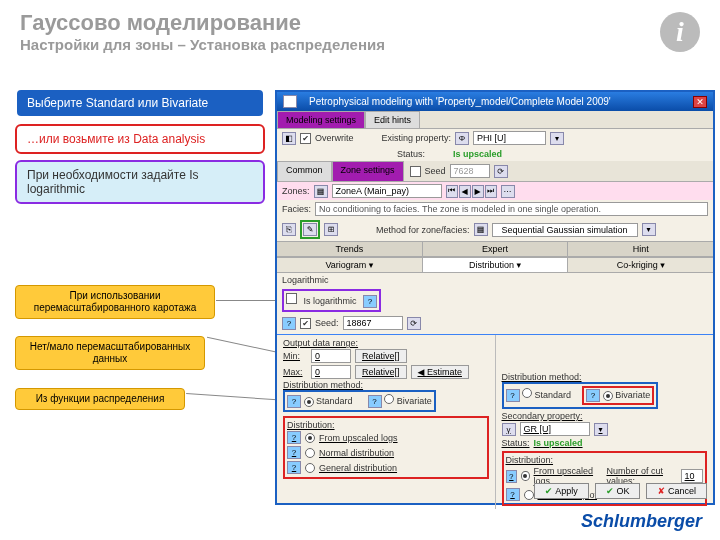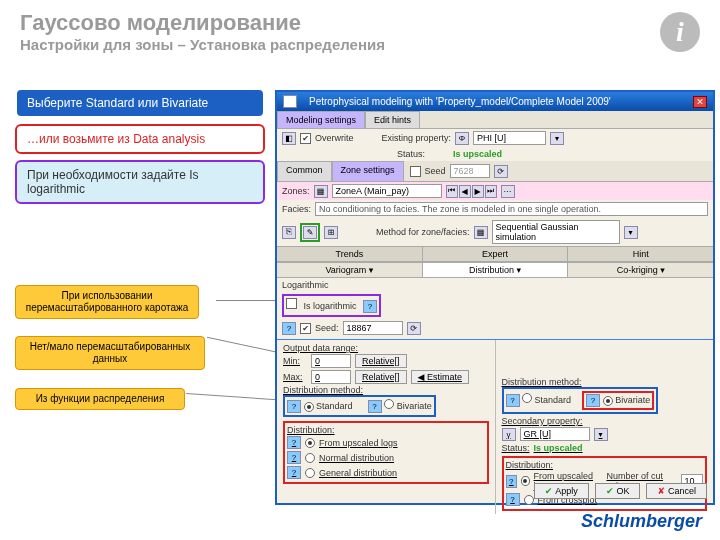--- a/index.html
+++ b/index.html
@@ -12,21 +12,21 @@
 .callout { border-radius: 6px; padding: 6px 10px; font-size: 12px; margin-bottom: 6px; }
 .c-blue { background: #1b60c2; color: #fff; border: 2px solid #fff; }
 .c-red { background: #fff; color: #d22; border: 2px solid #d22; }
 .c-purple { background: #d6eef8; color: #333; border: 2px solid #8a2be2; }
 .annot { position: absolute; background: #ffca3a; border: 1px solid #d49800; border-radius: 4px; padding: 4px 8px; font-size: 10px; text-align: center; line-height: 1.2; }
 .window { position: absolute; left: 275px; top: 90px; width: 440px; height: 415px; border: 2px solid #1b60c2; background: #f4f0e6; font-size: 9px; }
 .titlebar { background: linear-gradient(#2a7de1, #0a4ca8); color: #fff; padding: 3px 6px; display: flex; align-items: center; font-size: 10px; }
 .titlebar .sp { flex: 1; }
 .tb-btn { width: 14px; height: 12px; background: #d44; color: #fff; display: flex; align-items: center; justify-content: center; font-size: 9px; border: 1px solid #800; }
 .tabs { display: flex; background: #e8e4d8; border-bottom: 1px solid #aaa; }
-.tab { padding: 3px 8px; border: 1px solid #aaa; border-bottom: none; background: #c4b5fd; font-size: 9px; }
+.tab { padding: 3px 8px; border: 1px solid #aaa; border-bottom: none; background: #a21caf; font-size: 9px; }
 .tab.inactive { background: #ddd; }
 .row { display: flex; align-items: center; padding: 2px 5px; gap: 4px; }
 .ico { width: 14px; height: 13px; background: #dde; border: 1px solid #88a; display: inline-flex; align-items: center; justify-content: center; font-size: 8px; }
 .chk { width: 11px; height: 11px; border: 1px solid #666; background: #fff; display: inline-flex; align-items: center; justify-content: center; font-size: 8px; color: #333; }
 .field { background: #fff; border: 1px solid #999; padding: 1px 3px; font-size: 9px; }
 .btn { background: #eee; border: 1px solid #999; padding: 1px 6px; font-size: 9px; }
 .sect { border-top: 1px solid #3b82f6; margin-top: 2px; text-decoration: underline; }
 .subtabs { display: flex; background: #e8e4d8; border-top: 1px solid #aaa; border-bottom: 1px solid #aaa; }
 .subtab { flex: 1; padding: 2px 4px; text-align: center; border-right: 1px solid #aaa; font-size: 9px; }
 .subtab:last-child { border-right: none; }
@@ -56,21 +56,21 @@
   <div class="subtitle">Настройки для зоны – Установка распределения</div>
 </div>
 <div class="info-icon">i</div>
 
 <div class="callouts">
   <div class="callout c-blue">Выберите Standard или Bivariate</div>
   <div class="callout c-red">…или возьмите из Data analysis</div>
   <div class="callout c-purple">При необходимости задайте Is logarithmic</div>
 </div>
 
-<div class="annot" style="left:15px; top:285px; width:184px;">При использовании перемасштабированного каротажа</div>
+<div class="annot" style="left:15px; top:285px; width:200px;">При использовании перемасштабированного каротажа</div>
 <div class="annot" style="left:15px; top:336px; width:190px;">Нет/мало перемасштабированных данных</div>
 <div class="annot" style="left:15px; top:388px; width:170px;">Из функции распределения</div>
 <div class="annot" style="left:560px; top:274px; width:120px;">При использовании вторичного свойства</div>
 <div class="annot" style="left:565px; top:398px; width:130px;">Перемасштабированный каротаж</div>
 <div class="annot" style="left:600px; top:440px; width:100px;">Из кросс-плота</div>
 
 <div class="ptr-line" style="left:216px; top:300px; width:100px; height:1px;"></div>
 <div class="ptr-line" style="left:206px; top:347px; width:98px; height:1px; transform:rotate(12deg);"></div>
 <div class="ptr-line" style="left:186px; top:397px; width:118px; height:1px; transform:rotate(4deg);"></div>
 
@@ -132,21 +132,21 @@
     <span class="field" style="flex:1; color:#555;">No conditioning to facies. The zone is modeled in one single operation.</span>
   </div>
 
   <div class="row">
     <span class="ico">⎘</span>
     <span class="box-green"><span class="ico">✎</span></span>
     <span class="ico">⊞</span>
     <span style="width:30px;"></span>
     <span class="lbl">Method for zone/facies:</span>
     <span class="ico">▦</span>
-    <span class="field" style="width:128px;">Sequential Gaussian simulation</span>
+    <span class="field" style="width:146px;text-align:center;">Sequential Gaussian simulation</span>
     <span class="ico">▾</span>
   </div>
 
   <div class="subtabs">
     <div class="subtab" style="background:#d8d4c8">Trends</div>
     <div class="subtab" style="background:#d8d4c8">Expert</div>
     <div class="subtab" style="background:#d8d4c8">Hint</div>
   </div>
   <div class="subtabs">
     <div class="subtab"><span>Variogram</span> ▾</div>

